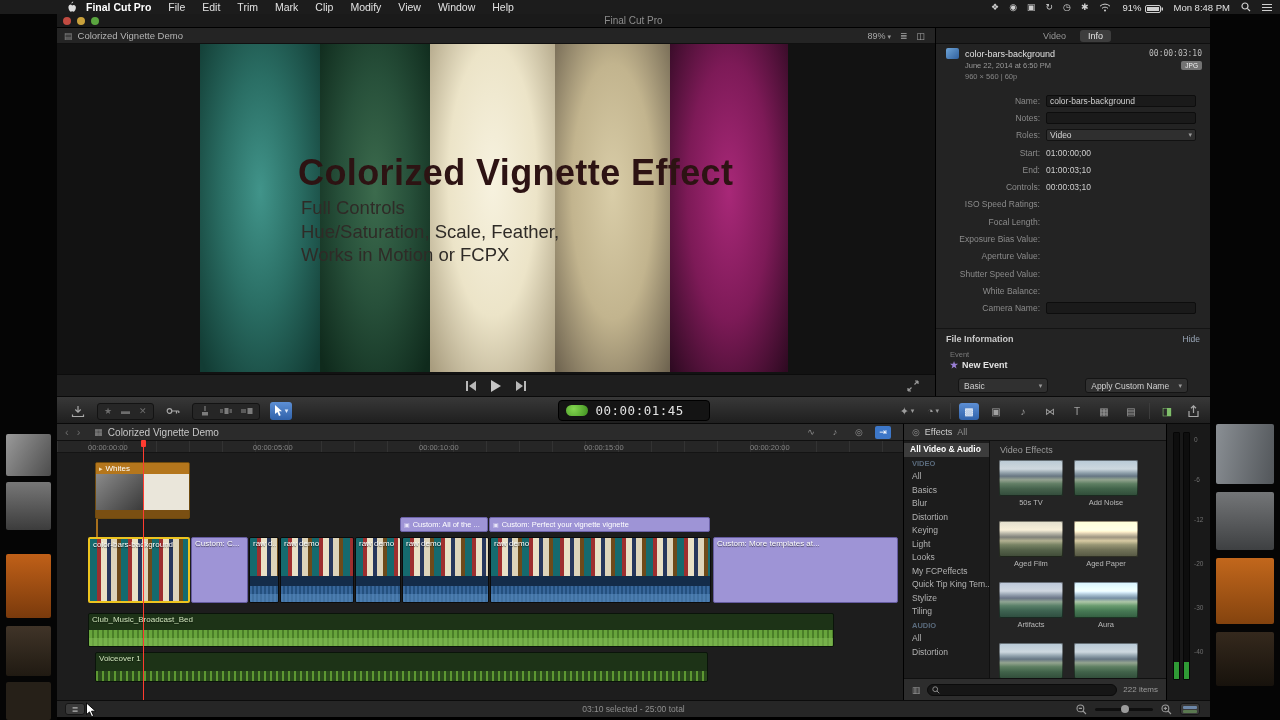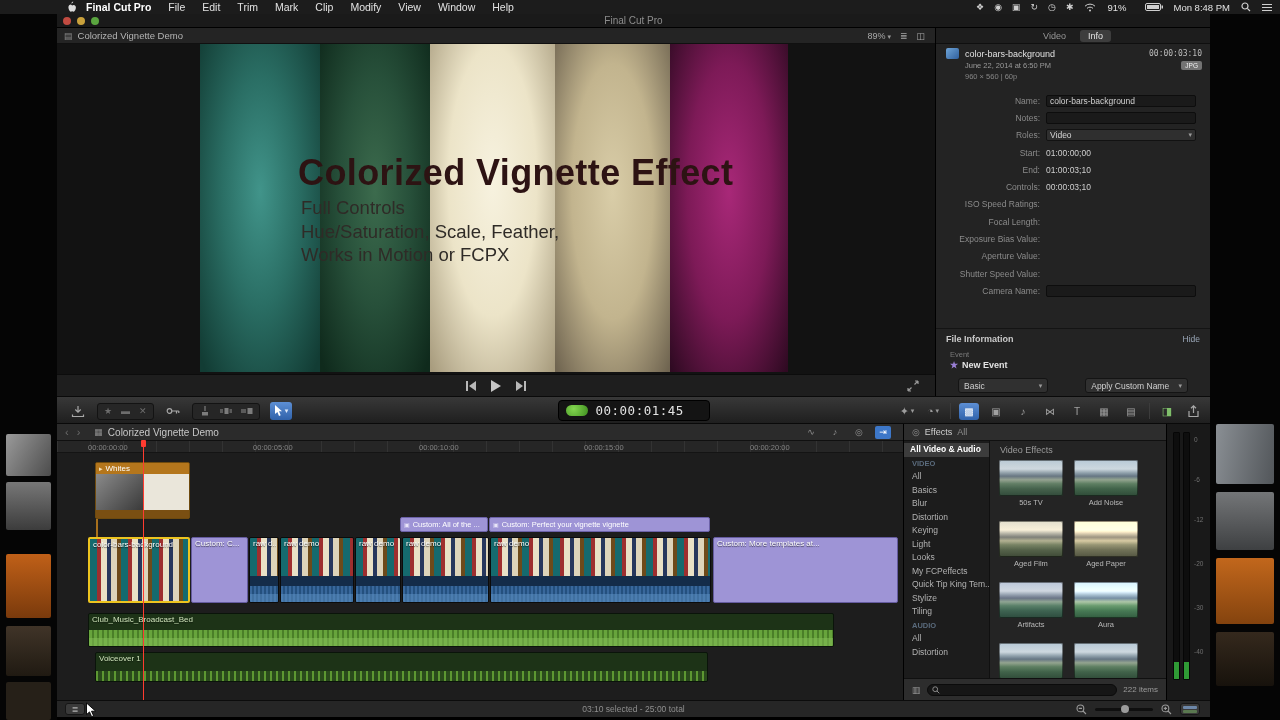--- a/index.html
+++ b/index.html
@@ -12,21 +12,21 @@
   .dthumb{position:absolute;left:6px;right:6px;border-radius:2px}
 
   
   #menubar{position:absolute;left:0;top:0;width:1280px;height:14px;background:#1c1c1c;
            display:flex;align-items:center;font-size:10.5px;color:#e2e2e2}
   #apple{margin-left:66px;display:flex;align-items:center}
   .mb-item{margin-left:17px;white-space:nowrap}
   .mb-app{font-weight:bold;color:#fff;margin-left:10px}
   #mb-right{margin-left:auto;margin-right:8px;display:flex;align-items:center;gap:11px;font-size:9.5px}
   .mb-glyph{font-size:9px;color:#cfcfcf}
-  .mb-batt{display:flex;align-items:center;gap:18px}
+  .mb-batt{display:flex;align-items:flex-end;gap:3px}
 
   
   #titlebar{position:absolute;left:57px;top:14px;width:1153px;height:14px;background:#1a1a1a;
             border-bottom:1px solid #000;display:flex;align-items:center}
   .tl{width:8px;height:8px;border-radius:50%;margin-left:6px;display:inline-block}
   .tl.red{background:#c14b41}.tl.yellow{background:#c9a13c}.tl.green{background:#5aa53f}
   #win-title{position:absolute;left:0;right:0;text-align:center;font-size:10px;color:#8d8d8d}
 
   
   #vhead{position:absolute;left:57px;top:28px;width:878px;height:16px;background:#242424;
@@ -394,20 +394,24 @@
         </div>
         <div class="ifr">
           <span class="ifl">Aperture Value:</span>
           <span class="ifv"></span>
         </div>
         <div class="ifr">
           <span class="ifl">Shutter Speed Value:</span>
           <span class="ifv"></span>
         </div>
         <div class="ifr">
+          <span class="ifl">White Balance:</span>
+          <span class="ifv"></span>
+        </div>
+        <div class="ifr">
           <span class="ifl">Camera Name:</span>
           <span class="ifi"></span>
         </div>
       </div>
     <div id="insp-fi">
       <div class="fi-head">
         <span>File Information</span>
         <span class="fi-hide">Hide</span>
       </div>
       <div class="fi-event-label">Event</div>

